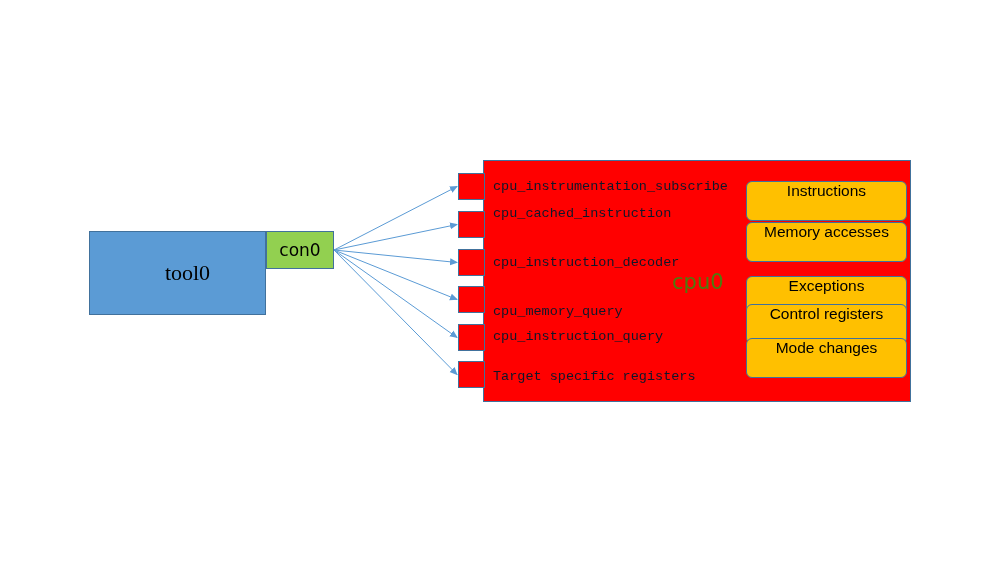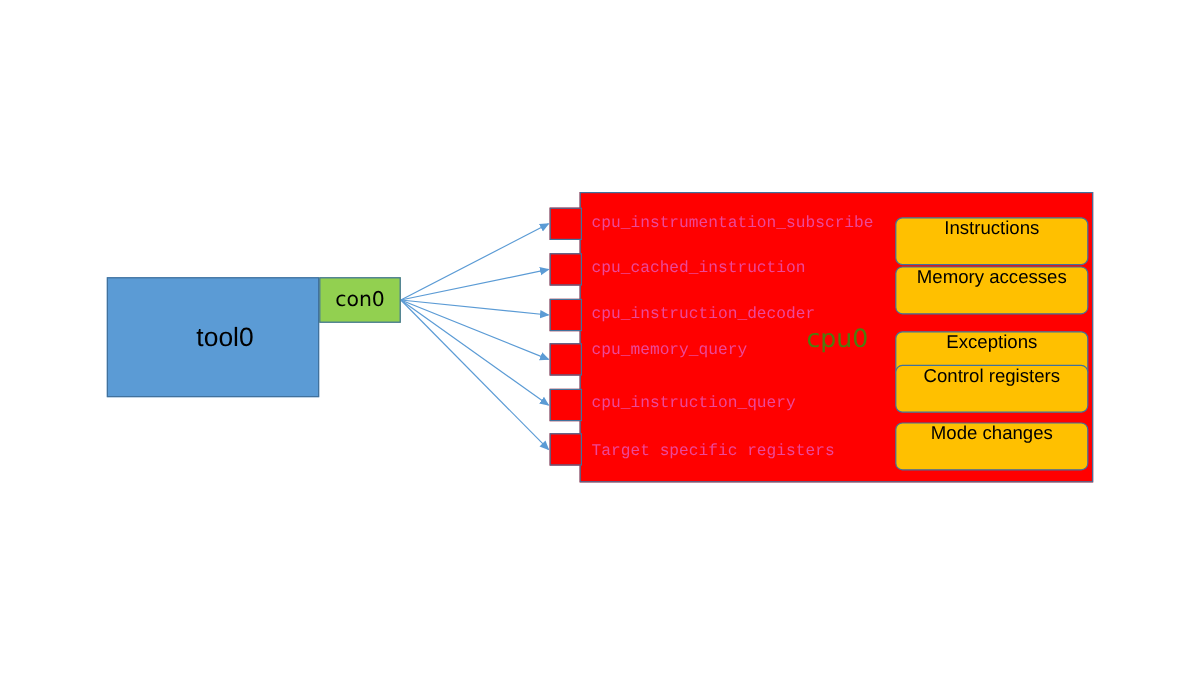--- a/index.html
+++ b/index.html
@@ -1,23 +1,23 @@
 <!DOCTYPE html>
 <html><head>
   <meta charset="utf-8">
   <style>
     html, body { margin: 0; padding: 0; background: #ffffff; }
     body { width: 1001px; height: 563px; position: relative; overflow: hidden; font-family: "Liberation Sans", sans-serif; }
     .abs { position: absolute; box-sizing: border-box; }
-    #tool { left: 89px; top: 231px; width: 177px; height: 100px; background: #5b9bd5; border: 1px solid #41719c; display: flex; align-items: center; justify-content: center; font-size: 22px; color: #000; font-family: Liberation Sans, sans-serif; padding-left: 20px; }
+    #tool { left: 89px; top: 231px; width: 177px; height: 84px; background: #5b9bd5; border: 1px solid #41719c; display: flex; align-items: center; justify-content: center; font-size: 22px; color: #000; font-family: Liberation Serif, serif; padding-left: 20px; }
     #con { left: 266px; top: 231px; width: 68px; height: 38px; background: #92d050; border: 1px solid #41719c; display: flex; align-items: center; justify-content: center; font-size: 17px; color: #000; font-family: "DejaVu Sans", sans-serif; }
     #cpu { left: 483px; top: 160px; width: 428px; height: 242px; background: #ff0000; border: 1px solid #41719c; }
     #cpu-label { left: 672px; top: 270px; font-size: 21px; color: #4d7c0f; font-family: "DejaVu Sans", sans-serif; }
     .port { left: 458px; width: 27px; height: 27px; background: #ff0000; border: 1px solid #41719c; }
-    .iface { left: 493px; font-family: "Liberation Mono", monospace; font-size: 13.5px; color: #ec4899; white-space: nowrap; line-height: 16px; }
+    .iface { left: 493px; font-family: "Liberation Mono", monospace; font-size: 13.5px; color: #0f172a; white-space: nowrap; line-height: 16px; }
     .cap { left: 746px; width: 161px; height: 40px; background: #ffc000; border: 1px solid #41719c; border-radius: 6px; display: flex; align-items: flex-start; justify-content: center; font-size: 15.5px; color: #000; font-family: Liberation Sans, sans-serif; }
     svg#arrows { position: absolute; left: 0; top: 0; }
   </style>
 </head>
 <body>
 
 <svg id="arrows" width="1001" height="563">
   <defs>
     <marker id="ah" markerWidth="8" markerHeight="8" refX="7" refY="4" orient="auto" markerUnits="userSpaceOnUse">
       <path d="M0,0.5 L8,4 L0,7.5 z" fill="#5b9bd5"></path>
@@ -44,33 +44,33 @@
 <div class="abs" id="cpu-label">cpu0</div>
 
 <div class="abs port" style="top:173px"></div>
 <div class="abs port" style="top:211px"></div>
 <div class="abs port" style="top:249px"></div>
 <div class="abs port" style="top:286px"></div>
 <div class="abs port" style="top:324px"></div>
 <div class="abs port" style="top:361px"></div>
 
 <div class="abs iface" style="top:179px">cpu_instrumentation_subscribe</div>
-<div class="abs iface" style="top:217px">cpu_cached_instruction</div>
+<div class="abs iface" style="top:206px">cpu_cached_instruction</div>
 <div class="abs iface" style="top:255px">cpu_instruction_decoder</div>
-<div class="abs iface" style="top:285px">cpu_memory_query</div>
+<div class="abs iface" style="top:304px">cpu_memory_query</div>
 <div class="abs iface" style="top:329px">cpu_instruction_query</div>
 <div class="abs iface" style="top:369px">Target specific registers</div>
 
 <div class="abs cap" style="top:181px">
     <span>Instructions</span>
   </div>
 <div class="abs cap" style="top:222px">
     <span>Memory accesses</span>
   </div>
 <div class="abs cap" style="top:276px">
     <span>Exceptions</span>
   </div>
 <div class="abs cap" style="top:304px">
     <span>Control registers</span>
   </div>
-<div class="abs cap" style="top:352px">
+<div class="abs cap" style="top:338px">
     <span>Mode changes</span>
   </div>
 
 </body></html>

